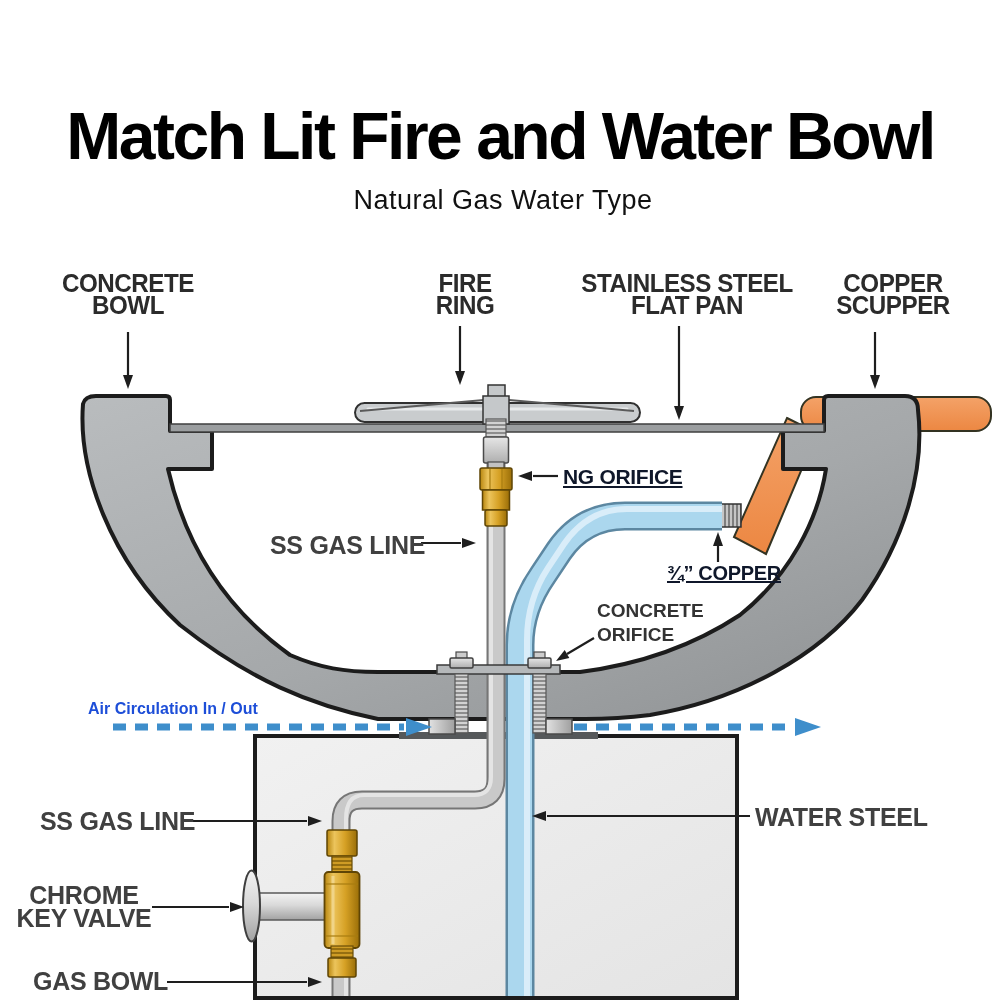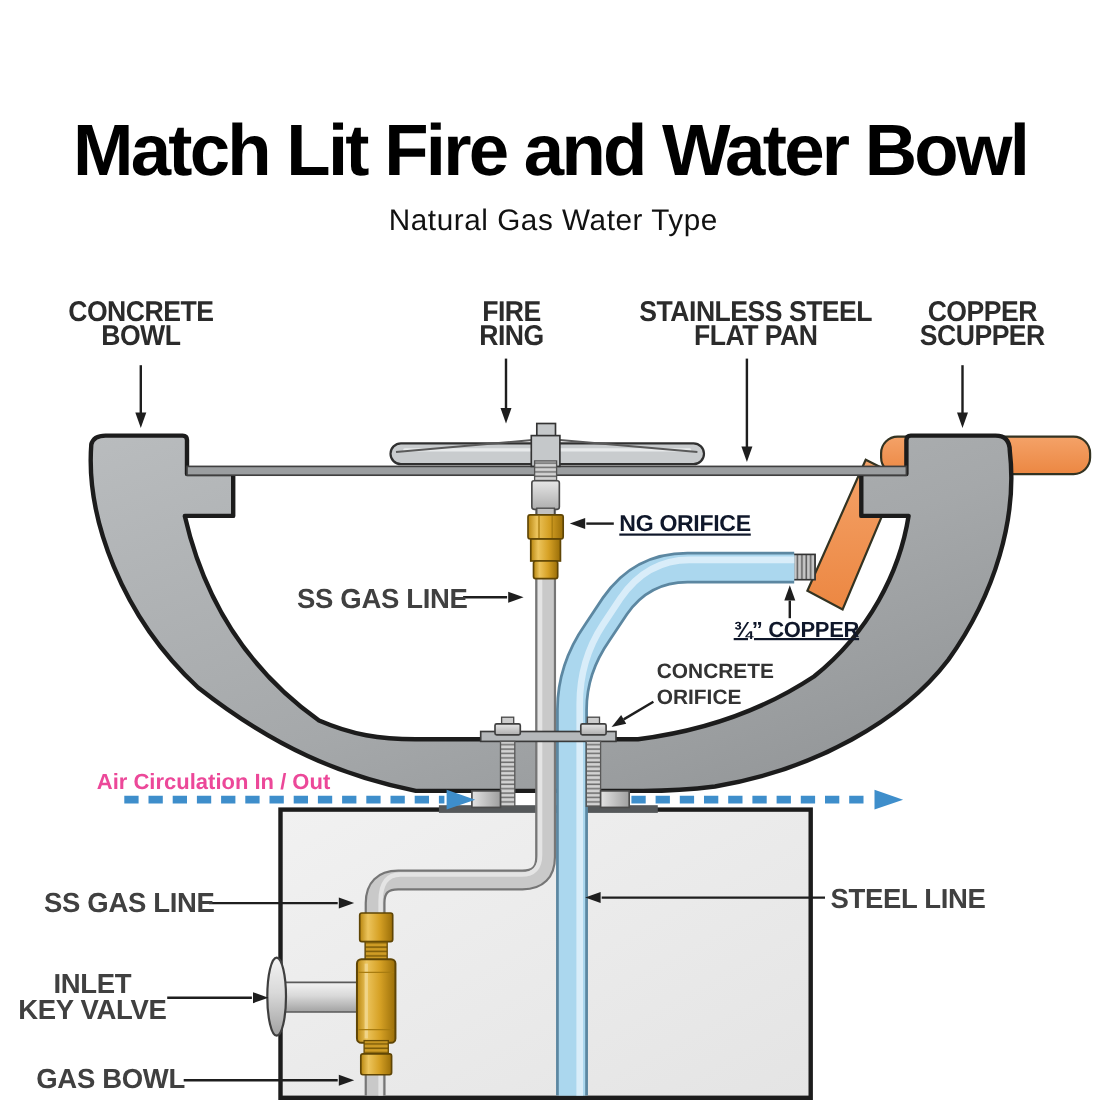--- a/index.html
+++ b/index.html
@@ -8,21 +8,21 @@
   #diagram-svg{position:absolute;left:0;top:0;}
   .lbl{position:absolute;color:#2e2e2e;font-weight:bold;white-space:nowrap;}
   .title{left:500px;top:110px;transform:translateX(-50%);font-size:66px;line-height:52px;
          letter-spacing:-2.5px;color:#000;font-weight:bold;}
   .subtitle{left:503px;top:186px;transform:translateX(-50%);font-size:27px;line-height:28px;
          color:#111;font-weight:normal;letter-spacing:.5px;}
   .toplbl{font-size:26px;line-height:22px;text-align:center;letter-spacing:-.5px;
          transform:translateX(-50%) scale(.93,1);transform-origin:center top;color:#2b2b2b;}
   .mid{font-size:21px;letter-spacing:-.3px;color:#0f172a;text-decoration:underline;}
   .big{font-size:25px;letter-spacing:-.3px;color:#404040;}
-  .blue{color:#ec4899;font-size:20px;letter-spacing:0;}
+  .blue{color:#1d4ed8;font-size:16px;letter-spacing:0;}
   .two{text-align:center;line-height:23px;}
 </style>
 </head>
 <body>
 
 <div id="stage">
 
 <svg id="diagram-svg" width="1000" height="1000" viewBox="0 0 1000 1000">
   <defs>
     <linearGradient id="bowlGrad" x1="0" y1="0" x2="1" y2="1">
@@ -205,21 +205,21 @@
 </div>
 
 <div class="lbl mid" style="left:563px;top:465px;">NG ORIFICE</div>
 <div class="lbl big" style="left:270px;top:531px;">SS GAS LINE</div>
 <div class="lbl mid" style="left:667px;top:562px;font-size:20px;">¾” COPPER</div>
 <div class="lbl" style="left:597px;top:599px;font-size:19px;line-height:24px;color:#333;">
   <div>CONCRETE</div>
   <div>ORIFICE</div>
 </div>
 <div class="lbl blue" style="left:88px;top:700px;">Air Circulation In / Out</div>
-<div class="lbl big" style="left:755px;top:803px;">STEEL LINE</div>
+<div class="lbl big" style="left:755px;top:803px;">WATER STEEL</div>
 <div class="lbl big" style="left:40px;top:807px;">SS GAS LINE</div>
 <div class="lbl big two" style="left:84px;top:884px;transform:translateX(-50%);">
-  <div>INLET</div>
+  <div>CHROME</div>
   <div>KEY VALVE</div>
 </div>
 <div class="lbl big" style="left:33px;top:967px;">GAS BOWL</div>
 
 </div>
 
 </body></html>

